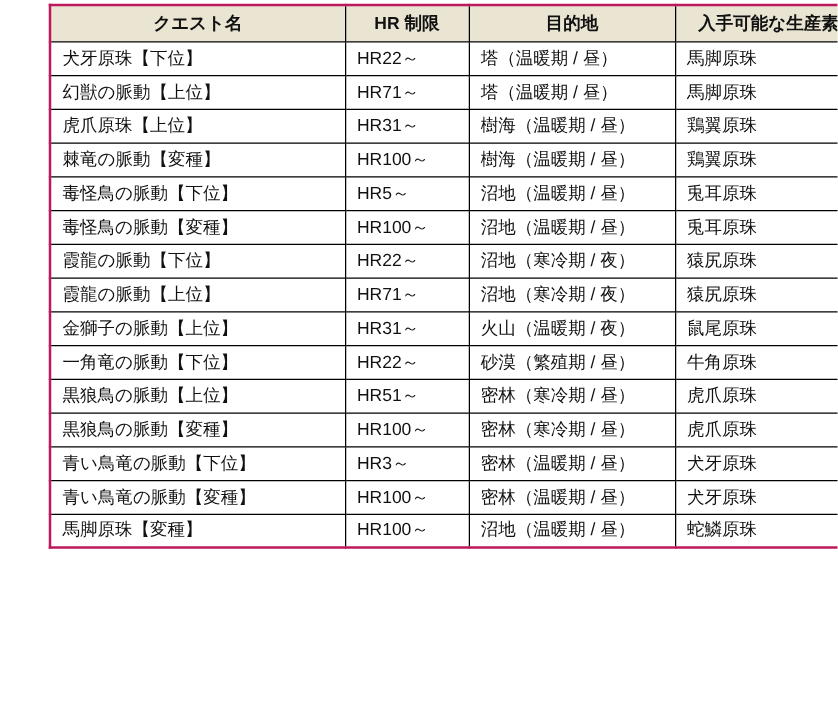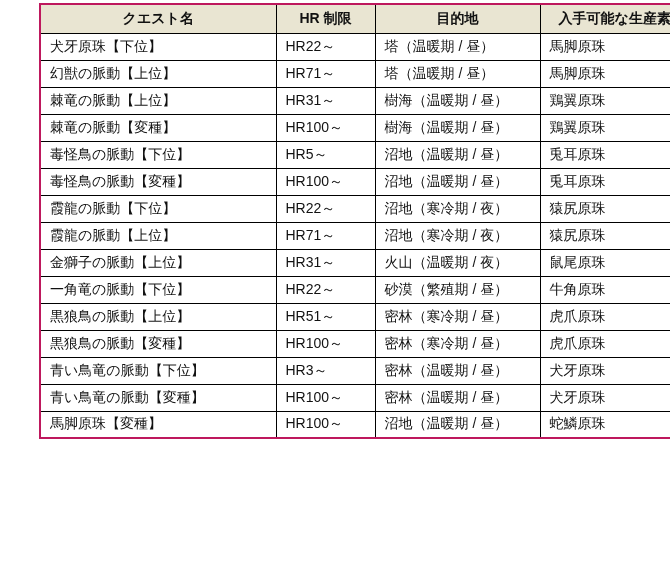--- a/index.html
+++ b/index.html
@@ -76,21 +76,21 @@
           <td>塔（温暖期 / 昼）</td>
           <td>馬脚原珠</td>
         </tr>
         <tr>
           <td>幻獣の脈動【上位】</td>
           <td>HR71～</td>
           <td>塔（温暖期 / 昼）</td>
           <td>馬脚原珠</td>
         </tr>
         <tr>
-          <td>棘竜の脈動【上位】</td>
+          <td>虎爪原珠【上位】</td>
           <td>HR31～</td>
           <td>樹海（温暖期 / 昼）</td>
           <td>鶏翼原珠</td>
         </tr>
         <tr>
           <td>棘竜の脈動【変種】</td>
           <td>HR100～</td>
           <td>樹海（温暖期 / 昼）</td>
           <td>鶏翼原珠</td>
         </tr>

